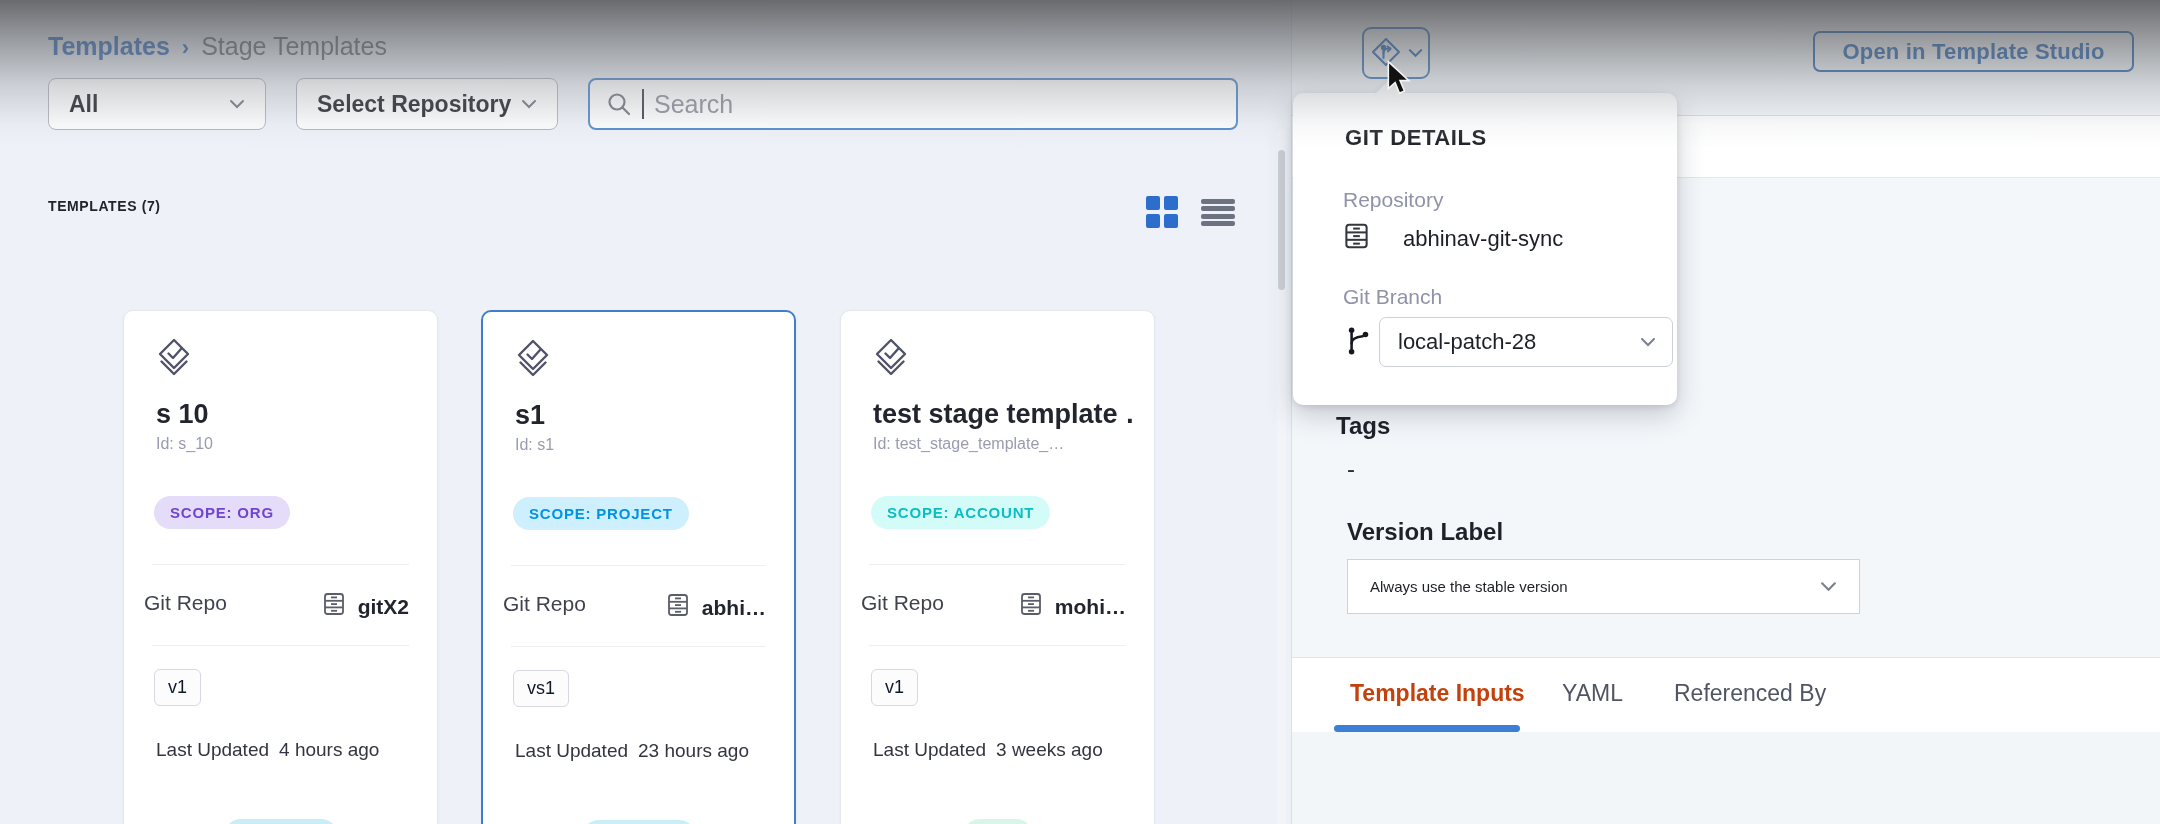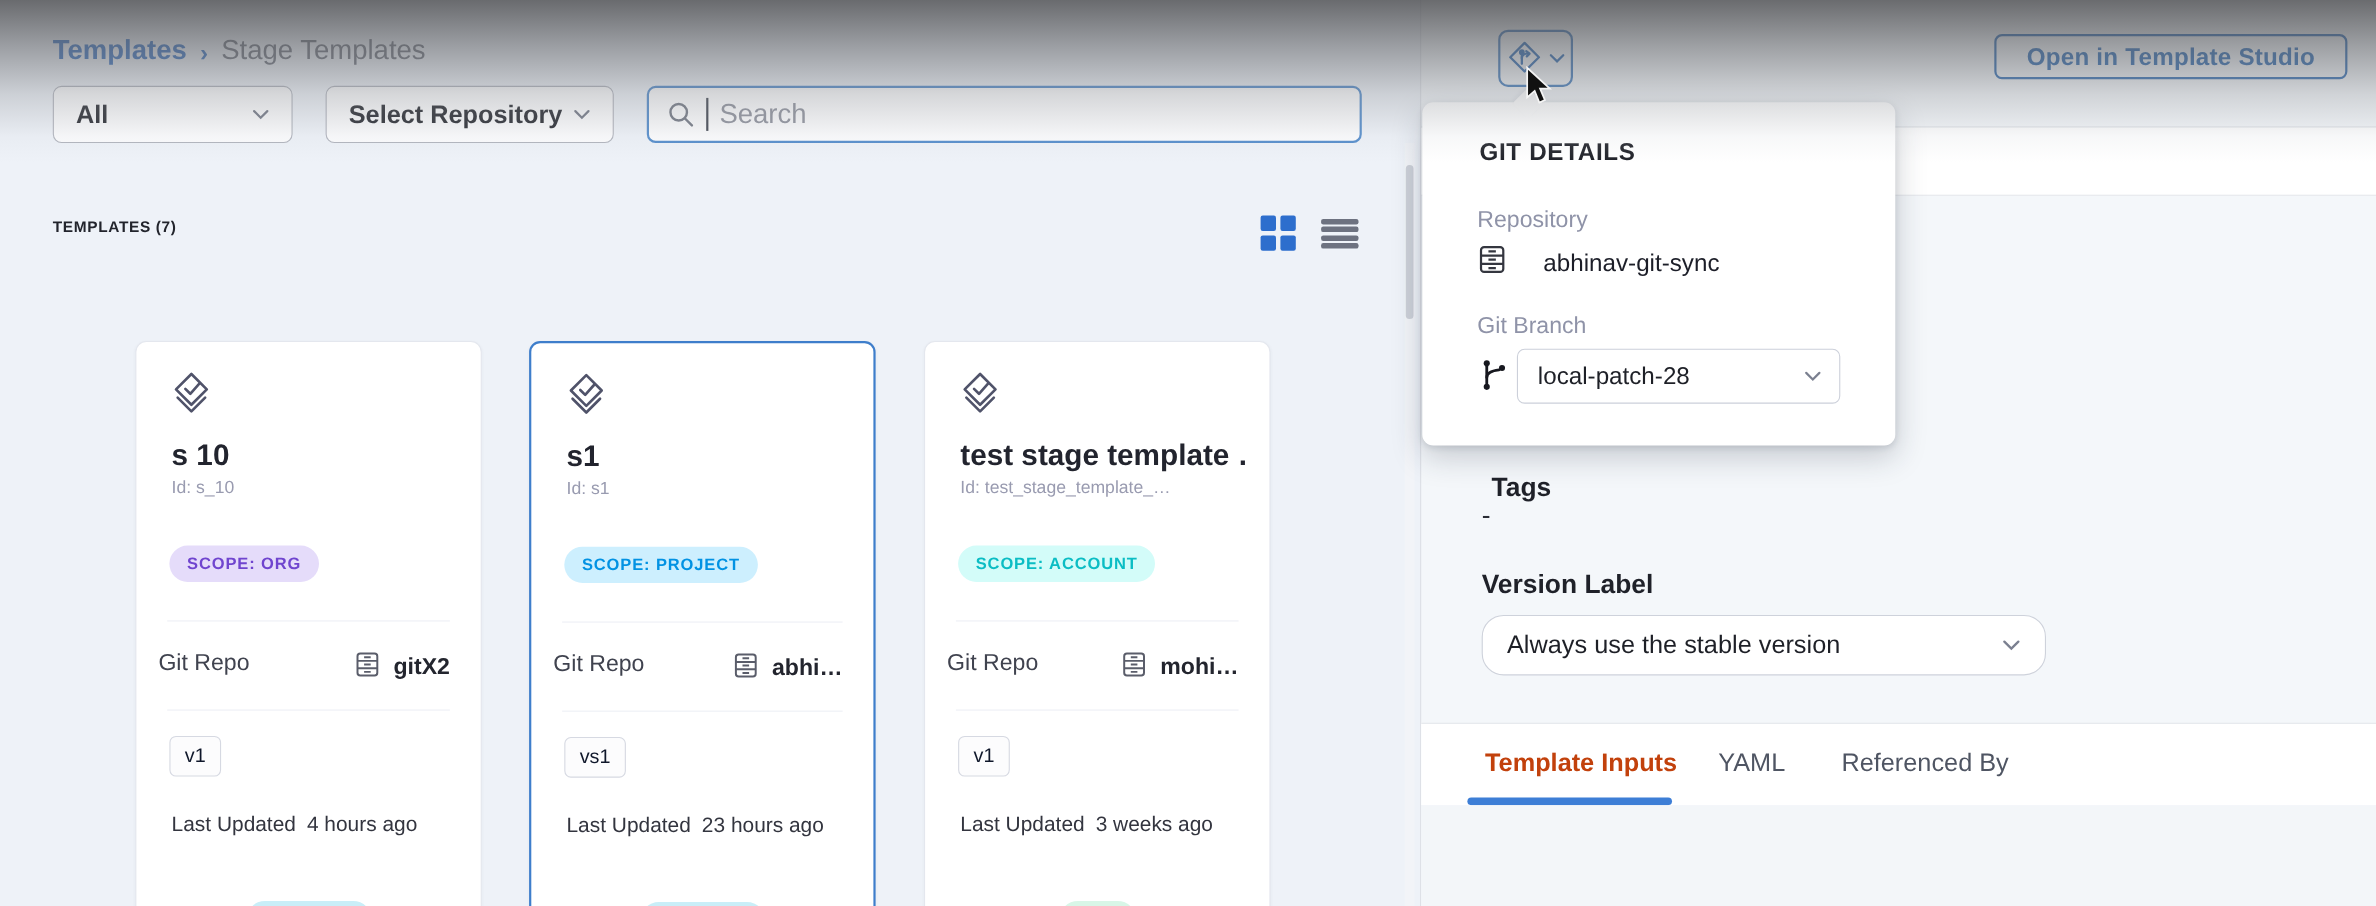--- a/index.html
+++ b/index.html
@@ -75,39 +75,39 @@
     position:absolute; left:70px; top:27px; width:68px; height:52px;
     border:2px solid #417bbd; border-radius:9px; display:flex; align-items:center; justify-content:center; gap:6px;
     color:#2f6cb5; background:transparent;
   }
   .open-studio-btn {
     position:absolute; left:521px; top:31px; width:321px; height:41px;
     border:2px solid #2e6cb5; border-radius:7px; color:#2e6cb5;
     font-size:22px; font-weight:700; display:flex; align-items:center; justify-content:center;
     background:transparent; letter-spacing:.2px;
   }
-  .tags-heading { position:absolute; left:64px; top:412px; font-size:24px; font-weight:700; color:#1f2129;margin-top:18px; }
+  .tags-heading { position:absolute; left:44px; top:412px; font-size:24px; font-weight:700; color:#1f2129; }
   .tags-value { position:absolute; left:55px; top:455px; font-size:24px; color:#2a2c35; }
   .verlabel-heading { position:absolute; left:55px; top:518px; font-size:24px; font-weight:700; color:#1f2129; }
   .version-select {
     position:absolute; left:55px; top:559px; width:513px; height:55px;
-    background:#ffffff; border:1px solid #ced2db; border-radius:20px;
+    background:#ffffff; border:1px solid #ced2db; border-radius:0;
     display:flex; align-items:center; justify-content:space-between; padding:0 22px;
-    font-size:23px; color:#1e2027;
+    font-size:15px; color:#1e2027;
   }
   .version-select .chev { color:#7b8090; }
   .tab-strip { position:absolute; left:0; right:0; top:657px; height:75px; background:#ffffff; border-top:1px solid #e2e5ea; }
   .tab { position:absolute; top:22px; font-size:23px; color:#4f5563; }
   .tab-0 { left:58px; font-weight:700; color:#c2410c; }
   .tab-1 { left:270px; } .tab-2 { left:382px; }
   .tab-underline { position:absolute; left:42px; top:67px; width:186px; height:7px; border-radius:4px; background:#3d7ed6; }
   .tab-content { position:absolute; left:0; right:0; top:732px; bottom:0; background:#f3f6f9; }
   
   .git-popover {
-    position:absolute; left:1293px; top:93px; width:430px; height:312px; background:#ffffff;
+    position:absolute; left:1293px; top:93px; width:384px; height:312px; background:#ffffff;
     border-radius:10px; box-shadow:0 10px 28px rgba(30,40,60,.22), 0 2px 6px rgba(30,40,60,.12); z-index:20;
   }
   .popover-caret {
     position:absolute; left:86px; top:-9px; width:20px; height:20px; background:#ffffff;
     transform:rotate(45deg); box-shadow:-2px -2px 4px rgba(30,40,60,.06); border-radius:3px;
   }
   .popover-title { position:absolute; left:52px; top:32px; font-size:22px; font-weight:700; letter-spacing:.6px; color:#1e2027; }
   .pop-label { position:absolute; left:50px; font-size:21px; color:#8f93a8; }
   .lbl-repo { top:95px; } .lbl-branch { top:192px; }
   .pop-repo-row { position:absolute; left:50px; top:128px; display:flex; align-items:center; gap:33px; font-size:22px; color:#1c1e28; }

